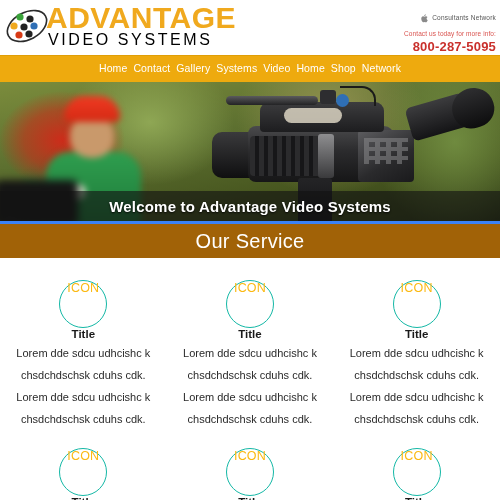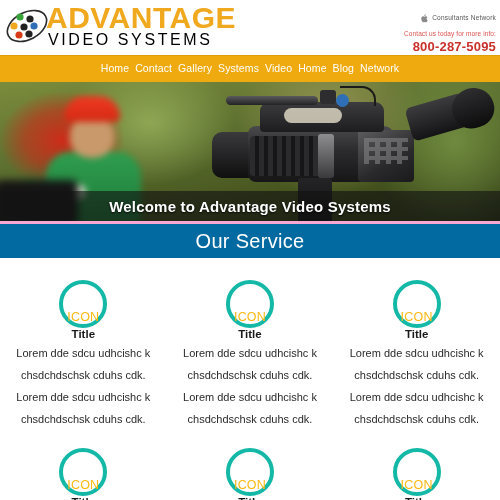--- a/index.html
+++ b/index.html
@@ -115,21 +115,21 @@
     cursor: pointer;
     white-space: nowrap;
   }
 
   
   .hero {
     height: 145px;
     position: relative;
     overflow: hidden;
     border-top: 3px solid #EEAA0E;
-    border-bottom: 3px solid #f9a8d4;
+    border-bottom: 3px solid #3b82f6;
     box-sizing: border-box;
     background: #4a5a22;
   }
   .hero-bg {
     position: absolute;
     inset: 0;
     background:
       radial-gradient(ellipse 90px 70px at 62px 58px, rgba(210,40,25,0.95) 0%, rgba(200,45,25,0.6) 42%, rgba(0,0,0,0) 70%),
       radial-gradient(ellipse 70px 80px at 68px 125px, rgba(36,120,60,0.95) 0%, rgba(36,120,60,0.5) 55%, rgba(0,0,0,0) 78%),
       radial-gradient(ellipse 120px 90px at 150px 40px, rgba(150,175,90,0.85) 0%, rgba(0,0,0,0) 70%),
@@ -302,21 +302,21 @@
     color: #ffffff;
     font-size: 15px;
     font-weight: 700;
     letter-spacing: 0.2px;
     text-shadow: 0 1px 2px rgba(0,0,0,0.85);
   }
 
   
   .section-bar {
     height: 34px;
-    background: #0369a1;
+    background: #a16207;
     display: flex;
     align-items: center;
     justify-content: center;
   }
   .section-title {
     color: #ffffff;
     font-size: 20px;
     font-weight: 400;
     letter-spacing: 0.3px;
   }
@@ -334,24 +334,24 @@
   .svc-card {
     width: 166.66px;
     box-sizing: border-box;
     padding: 0 6px;
     text-align: center;
   }
   .svc-icon {
     width: 48px;
     height: 48px;
     margin: 0 auto;
-    border: 4px solid #14b8a6;
+    border: 1px solid #14b8a6;
     border-radius: 50%;
     display: flex;
-    align-items: flex-end;
+    align-items: flex-start;
     justify-content: center;
     box-sizing: border-box;
     cursor: pointer;
   }
   .svc-icon-label {
     color: #FBB913;
     font-size: 12.5px;
     letter-spacing: 0.2px;
   }
   .svc-title {
@@ -409,21 +409,21 @@
 
   </div>
 
   <div class="nav">
     <span class="nav-item">Home</span>
     <span class="nav-item">Contact</span>
     <span class="nav-item">Gallery</span>
     <span class="nav-item">Systems</span>
     <span class="nav-item">Video</span>
     <span class="nav-item">Home</span>
-    <span class="nav-item">Blog</span>
+    <span class="nav-item">Shop</span>
     <span class="nav-item">Network</span>
   </div>
 
   <div class="hero">
     <div class="hero-bg"></div>
 
     <div class="hero-blur-person">
       <div class="shirt"></div>
       <div class="shirt-logo"></div>
       <div class="face"></div>

